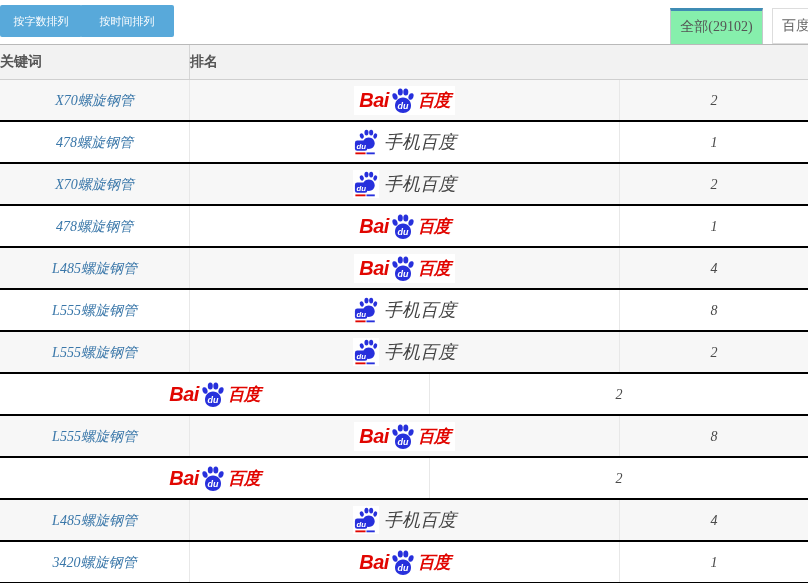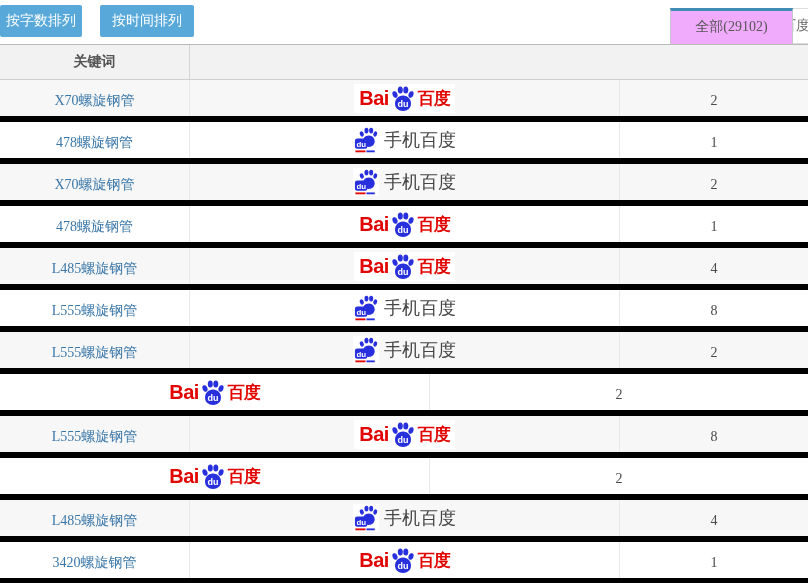--- a/index.html
+++ b/index.html
@@ -1,44 +1,44 @@
 <!DOCTYPE html>
 <html><head>
 <meta charset="utf-8">
 <style>
   html,body{margin:0;padding:0;background:#fff;}
   body{font-family:"Liberation Serif","DejaVu Serif",serif;}
   #app{position:relative;width:808px;height:583px;overflow:hidden;background:#fff;}
 
   
   .btn{position:absolute;top:5px;height:32px;line-height:32px;text-align:center;
-       background:#58a9da;color:#fff;font-size:14px;border-radius:2px;cursor:pointer;}
+       background:#58a9da;color:#fff;font-size:11px;border-radius:2px;cursor:pointer;}
   .btn-words{left:0;width:82px;}
-  .btn-time{left:100px;width:94px;}
-
-  
-  .tab-active{position:absolute;top:8px;left:670px;width:123px;height:36px;box-sizing:border-box;
-      background:#f0abfc;border:1px solid #c3c9cc;border-top:3px solid #3f8cb4;border-bottom:none;
+  .btn-time{left:80px;width:94px;}
+
+  
+  .tab-active{position:absolute;top:8px;left:670px;width:93px;height:36px;box-sizing:border-box;
+      background:#86efac;border:1px solid #c3c9cc;border-top:3px solid #3f8cb4;border-bottom:none;
       text-align:center;line-height:31px;font-size:14px;color:#555;z-index:2;cursor:pointer;}
   .tab-inactive{position:absolute;top:8px;left:772px;width:60px;height:36px;box-sizing:border-box;
       background:#fff;border:1px solid #ddd;border-right:none;
       padding-left:9px;line-height:33px;font-size:14px;color:#666;cursor:pointer;}
 
   
   .thead{position:absolute;top:44px;left:0;width:808px;height:36px;box-sizing:border-box;
       background:#f2f2f2;border-top:1px solid #b9b9b9;border-bottom:1px solid #cfcfcf;
       display:flex;font-weight:bold;color:#555;font-size:14px;z-index:1;}
-  .hcell{box-sizing:border-box;line-height:33px;text-align:center;}
+  .hcell{box-sizing:border-box;line-height:33px;text-align:left;}
   .hc1{width:190px;border-right:1px solid #d5d5d5;}
   .hc2{width:430px;border-right:1px solid #d5d5d5;}
   .hc3{flex:1;}
 
   
   .tbody{position:absolute;top:80px;left:0;width:808px;}
-  .row{display:flex;height:42px;box-sizing:border-box;border-bottom:6px solid #000000;background:#fff;}
+  .row{display:flex;height:42px;box-sizing:border-box;border-bottom:2px solid #000000;background:#fff;font-style:italic;}
   .row.odd{background:#f7f7f7;}
   .cell{box-sizing:border-box;}
   .col-kw{width:190px;border-right:1px solid #e8e8e8;text-align:center;line-height:41px;
       color:#3a77a9;font-size:14px;cursor:pointer;}
   .col-eng{width:430px;border-right:1px solid #e8e8e8;display:flex;align-items:center;justify-content:center;}
   .col-rank{flex:1;text-align:center;line-height:41px;color:#4a4a4a;font-size:14px;}
 
   
   .bd-logo{background:#fff;display:flex;align-items:center;padding:1px 5px;}
   .bd-bai{color:#e10601;font-family:"Liberation Sans",sans-serif;font-weight:bold;
@@ -58,20 +58,21 @@
 <div id="app">
 
   <div class="btn btn-words">按字数排列</div>
   <div class="btn btn-time">按时间排列</div>
 
   <div class="tab-active">全部(29102)</div>
   <div class="tab-inactive">百度</div>
 
   <div class="thead">
     <div class="hcell hc1">关键词</div>
+    <div class="hcell hc3">排名</div>
   </div>
 
   <div class="tbody">
       <div class="row odd">
         <div class="cell col-kw">X70螺旋钢管</div>
         <div class="cell col-eng">
           <span class="bd-logo">
         <span class="bd-bai">Bai</span>
 
   <svg class="bd-paw" width="26" height="27" viewBox="0 0 26 27">

